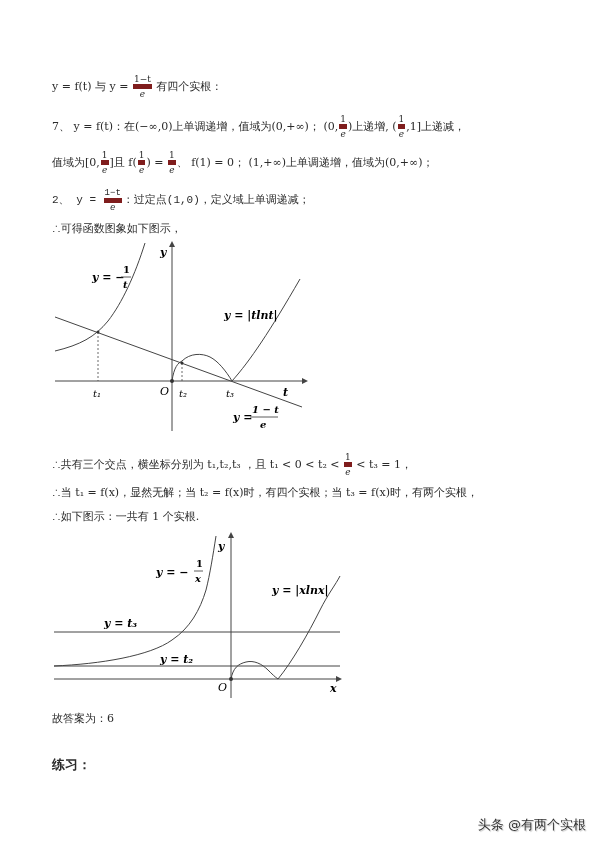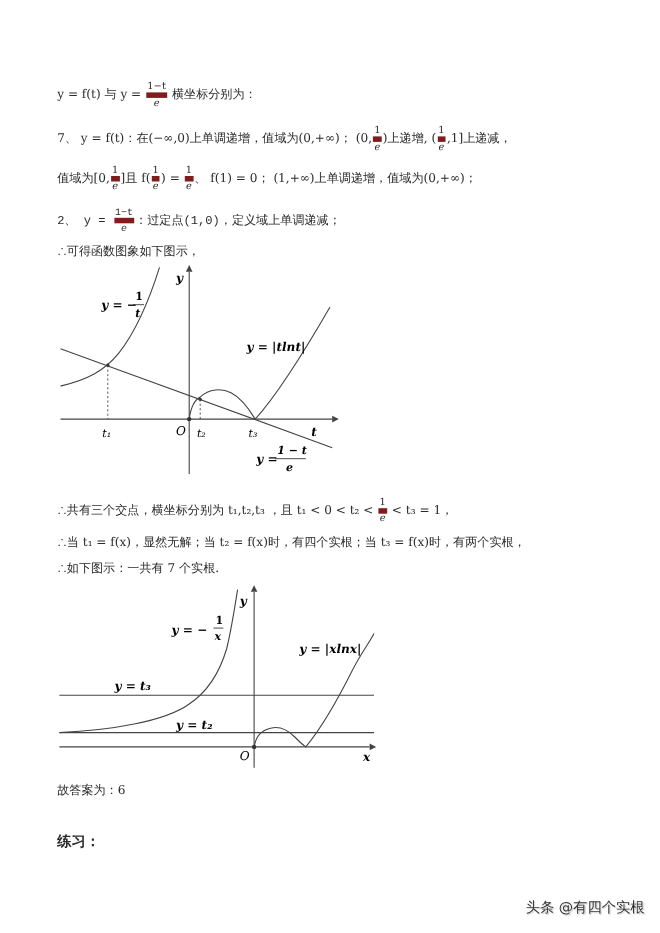--- a/index.html
+++ b/index.html
@@ -12,21 +12,21 @@
     .bold { font-weight: bold; font-size: 13px; font-family: Liberation Serif, serif; }
     svg text { font-family: "DejaVu Serif", "Liberation Serif", serif; }
     .watermark { position: absolute; right: 14px; bottom: 14px; font-size: 13px; color: #333;
                  font-family: "DejaVu Sans", "Liberation Sans", sans-serif; text-shadow: 0 0 2px #fff, 1px 1px 1px #bbb; }
     .figure { position: absolute; }
   </style>
 </head>
 <body>
 
 <div class="line" style="top:74px;">
-  <span>y = f(t) 与 y = </span><span class="frac"><span class="num">1−t</span><span class="den">e</span></span><span> 横坐标分别为：</span>
+  <span>y = f(t) 与 y = </span><span class="frac"><span class="num">1−t</span><span class="den">e</span></span><span> 有四个实根：</span>
 </div>
 
 <div class="line" style="top:114px;">
   <span>7、 y = f(t)：在(−∞,0)上单调递增，值域为(0,+∞)； (0,</span><span class="frac"><span class="num">1</span><span class="den">e</span></span><span>)上递增, (</span><span class="frac"><span class="num">1</span><span class="den">e</span></span><span>,1]上递减，</span>
 </div>
 
 <div class="line" style="top:150px;">
   <span>值域为[0,</span><span class="frac"><span class="num">1</span><span class="den">e</span></span><span>]且 f(</span><span class="frac"><span class="num">1</span><span class="den">e</span></span><span>) = </span><span class="frac"><span class="num">1</span><span class="den">e</span></span><span>、 f(1) = 0； (1,+∞)上单调递增，值域为(0,+∞)；</span>
 </div>
 
@@ -74,21 +74,21 @@
   <line x1="210" y1="182" x2="238" y2="182" stroke="#333" stroke-width="0.8"></line>
   <text x="220" y="193" font-size="10" font-style="italic" font-weight="bold">e</text>
 </svg>
 
 <div class="line" style="top:452px;">
   <span>∴共有三个交点，横坐标分别为 t₁,t₂,t₃ ，且 t₁ &lt; 0 &lt; t₂ &lt; </span><span class="frac"><span class="num">1</span><span class="den">e</span></span><span> &lt; t₃ = 1，</span>
 </div>
 
 <div class="line" style="top:486px;">∴当 t₁ = f(x)，显然无解；当 t₂ = f(x)时，有四个实根；当 t₃ = f(x)时，有两个实根，</div>
 
-<div class="line" style="top:510px;">∴如下图示：一共有 7 个实根.</div>
+<div class="line" style="top:510px;">∴如下图示：一共有 1 个实根.</div>
 
 <svg class="figure" style="left:40px; top:530px;" width="310" height="170" viewBox="0 0 310 170">
 
   <line x1="14" y1="102" x2="300" y2="102" stroke="#444" stroke-width="1"></line>
   <line x1="14" y1="136" x2="300" y2="136" stroke="#444" stroke-width="1"></line>
 
   <line x1="14" y1="149" x2="296" y2="149" stroke="#444" stroke-width="1"></line>
   <polygon points="296,146 302,149 296,152" fill="#444"></polygon>
   <line x1="191" y1="168" x2="191" y2="8" stroke="#444" stroke-width="1"></line>
   <polygon points="188,8 191,2 194,8" fill="#444"></polygon>
@@ -107,13 +107,13 @@
   <text x="155" y="52" font-size="10" font-style="italic" font-weight="bold">x</text>
   <text x="232" y="64" font-size="11" font-style="italic" font-weight="bold">y = |xlnx|</text>
   <text x="64" y="97" font-size="11" font-style="italic" font-weight="bold">y = t₃</text>
   <text x="120" y="133" font-size="11" font-style="italic" font-weight="bold">y = t₂</text>
 </svg>
 
 <div class="line" style="top:712px;">故答案为：6</div>
 
 <div class="line bold" style="top:758px;">练习：</div>
 
-<div class="watermark">头条 @有四个实根</div>
+<div class="watermark">头条 @有两个实根</div>
 
 </body></html>

